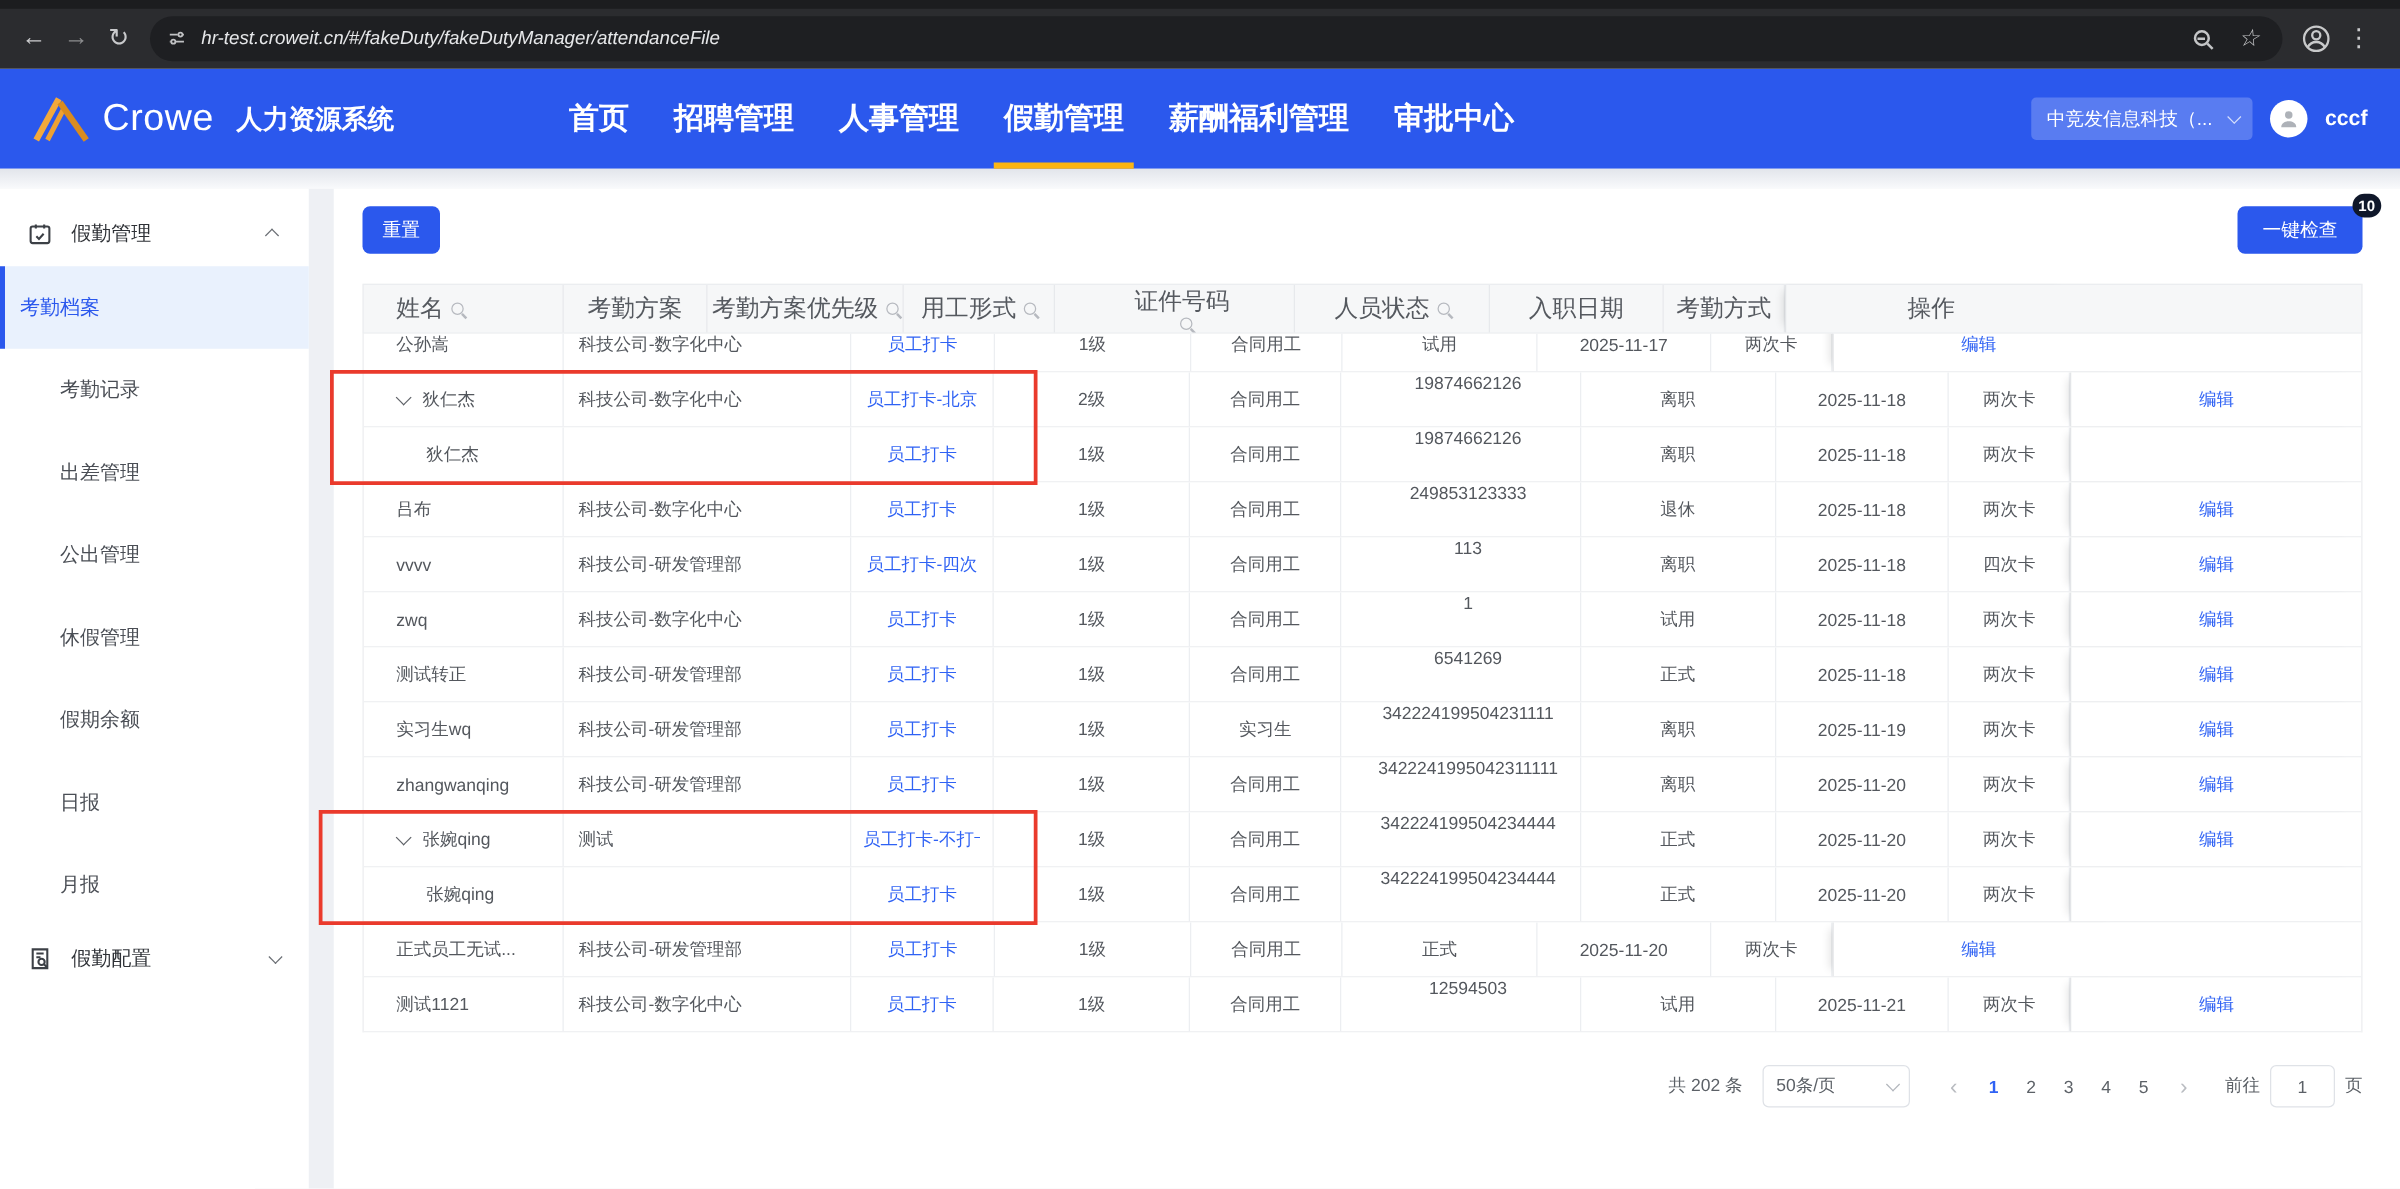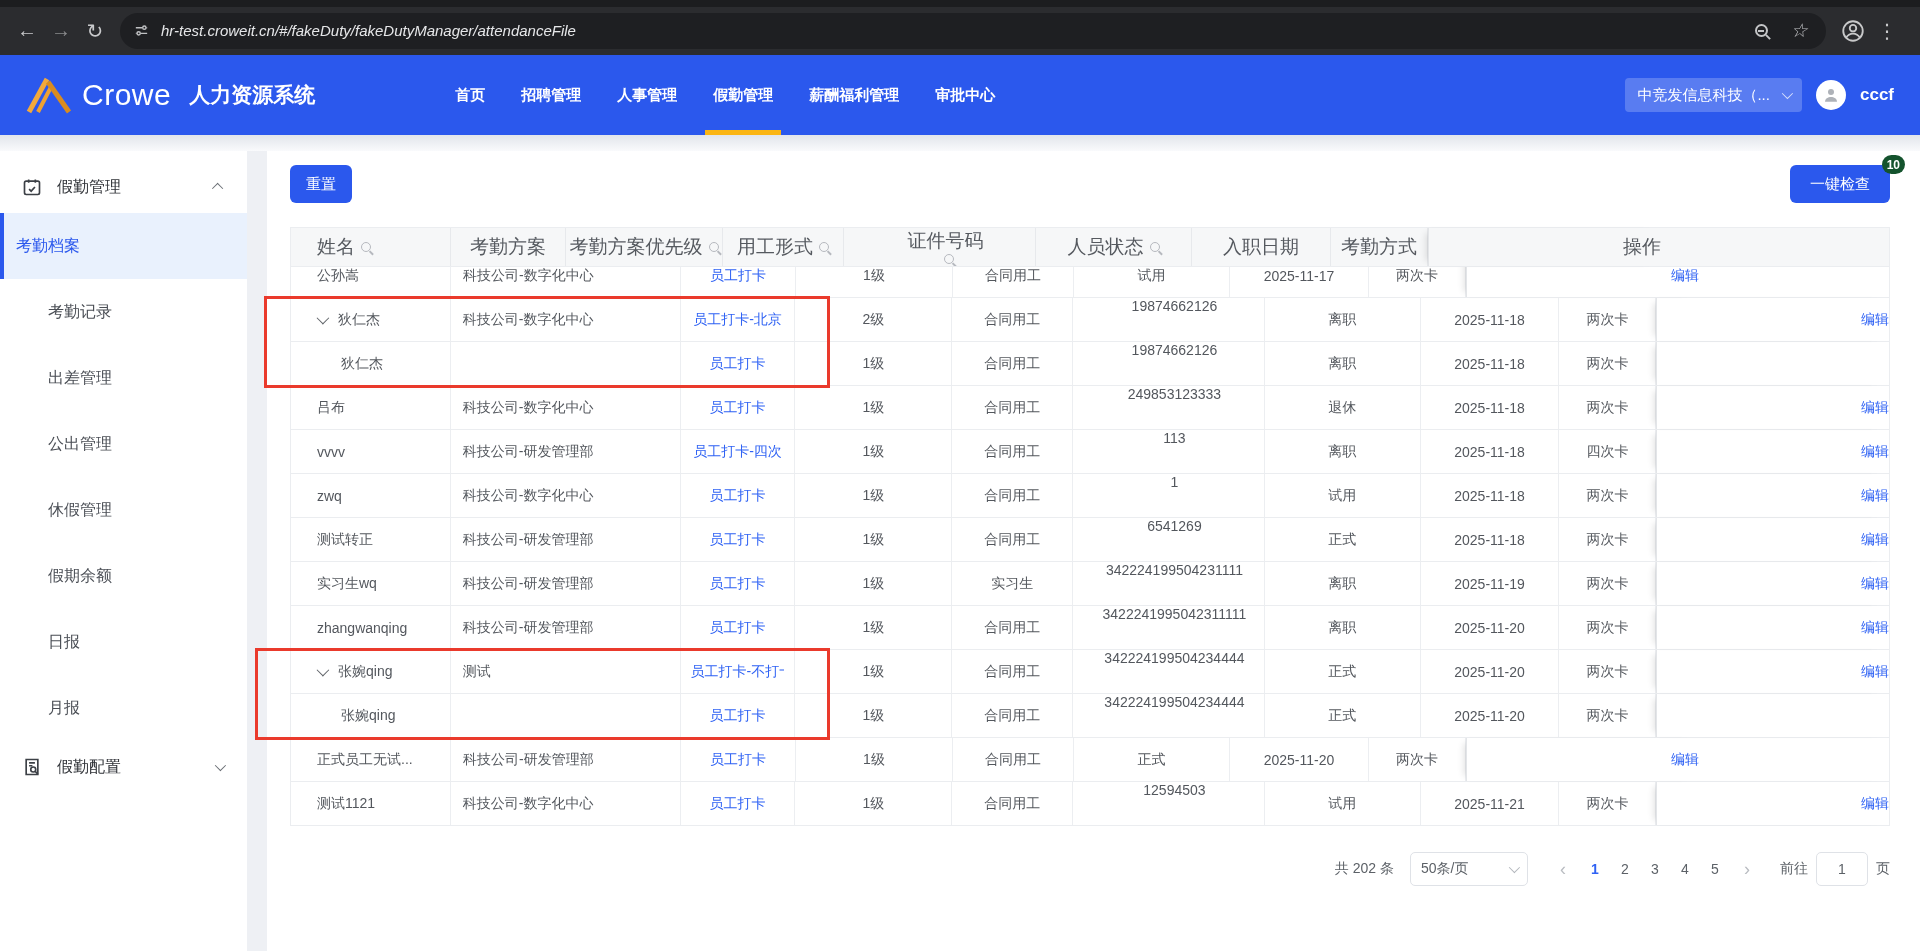--- a/index.html
+++ b/index.html
@@ -23,21 +23,21 @@
   .mag-big::after { content:''; position:absolute; width:6px; height:2px; background:#c4c5c7;
     left:1.5px; top:3.5px; }
   .star { font-size:19px; color:#c4c5c7; }
 
   
   .appbar { height:80px; background:#2b58ed; display:flex; align-items:center; padding:0 26px; }
   .brand { display:flex; align-items:center; gap:10px; }
   .brand-name { color:#fff; font-size:30px; font-weight:400; letter-spacing:.5px; }
   .app-name { color:#fff; font-size:21px; font-weight:700; margin-left:8px; }
   .topnav { display:flex; gap:36px; margin-left:140px; height:80px; align-items:center; }
-  .topnav-item { color:#fff; font-size:15px; font-weight:700; height:80px; line-height:80px;
+  .topnav-item { color:#fff; font-size:24px; font-weight:700; height:80px; line-height:80px;
     position:relative; cursor:pointer; white-space:nowrap; }
   .topnav-item.active::after { content:''; position:absolute; left:-8px; right:-8px; bottom:0;
     height:5px; background:#fbb513; }
   .appbar-right { margin-left:auto; display:flex; align-items:center; gap:14px; }
   .company-select { height:34px; min-width:170px; background:rgba(255,255,255,.22); border-radius:4px;
     display:flex; align-items:center; padding:0 12px; color:#fff; font-size:15px; gap:12px; cursor:pointer; }
   .caret { display:inline-block; width:8px; height:8px; border-right:1.6px solid currentColor;
     border-bottom:1.6px solid currentColor; }
   .caret.down { transform:rotate(45deg) translateY(-2px); }
   .caret.up   { transform:rotate(-135deg) translateY(-2px); }
@@ -58,21 +58,21 @@
   .side-item { height:66px; display:flex; align-items:center; padding-left:48px; font-size:16px;
     color:#4a4e55; position:relative; cursor:pointer; }
   .side-item.active { background:#e9f1fd; color:#2b58ed;padding-left:16px; }
   .side-item.active::before { content:''; position:absolute; left:0; top:0; bottom:0; width:4px; background:#2b58ed; }
 
   .card { flex:1; background:#fff; margin-left:20px; padding:14px 0 0 23px; position:relative; }
   .toolbar { display:flex; justify-content:space-between; align-items:flex-start; width:1600px; height:52px; }
   .btn { background:#2b58ed; color:#fff; border:none; border-radius:6px; font-size:15px; height:38px;
     padding:0 16px; cursor:pointer; font-family:inherit; }
   .btn-check { position:relative; padding:0 20px; }
-  .badge { position:absolute; top:-10px; right:-15px; background:#14532d; color:#fff; font-size:12px;
+  .badge { position:absolute; top:-10px; right:-15px; background:#0f172a; color:#fff; font-size:12px;
     height:19px; min-width:19px; border-radius:10px; padding:0 5px; display:flex; align-items:center;
     justify-content:center; font-weight:700; }
 
   
   .table-wrap { position:relative; margin-top:10px; width:1600px; }
   .thead { display:flex; background:#f6f7f8; border:1px solid #ebedf0; height:40px; }
   .th { display:flex; align-items:center; font-size:19px; color:#55595f; border-right:1px solid #e7e9ec;
     white-space:nowrap; overflow:hidden; }
   .th:last-child { border-right:none; }
   .mag { width:10px; height:10px; border:1.5px solid #b6b9bf; border-radius:50%; position:relative;
@@ -87,21 +87,21 @@
   .td:last-child { border-right:none; }
   .c-name  { width:160px; padding-left:26px; }
   .c-dept  { width:230px; padding-left:12px; }
   .c-plan  { width:115px; justify-content:center; }
   .c-pri   { width:157px; justify-content:center; }
   .c-emp   { width:121px; justify-content:center; }
   .c-id    { width:192px; padding-left:12px;flex-direction:column; }
   .c-status{ width:156px; justify-content:center; }
   .c-date  { width:139px; justify-content:center; }
   .c-method{ width:97px;  justify-content:center; }
-  .c-action{ width:233px; justify-content:flex-end; border-left:1px solid #e3e5e8;
+  .c-action{ width:233px; justify-content:center; border-left:1px solid #e3e5e8;
     box-shadow:-7px 0 7px -5px rgba(0,0,0,.12); }
   .tr.child .c-name { padding-left:50px; }
   .row-chev { display:inline-block; width:9px; height:9px; border-right:1.6px solid #5f6368;
     border-bottom:1.6px solid #5f6368; transform:rotate(45deg) translateY(-2px); margin-right:12px;
     flex:0 0 auto; cursor:pointer; }
   .lnk { color:#2f62f4; cursor:pointer; text-decoration:none; }
   .c-plan .lnk.long { display:block; max-width:94px; overflow:hidden; white-space:nowrap; text-align:left; }
   .hl-box { position:absolute; border:3px solid #ea3a2c; z-index:6; pointer-events:none; }
   #hl1 { left:-26px; top:69px;  width:566px; height:92px; }
   #hl2 { left:-35px; top:421px; width:575px; height:92px; }

